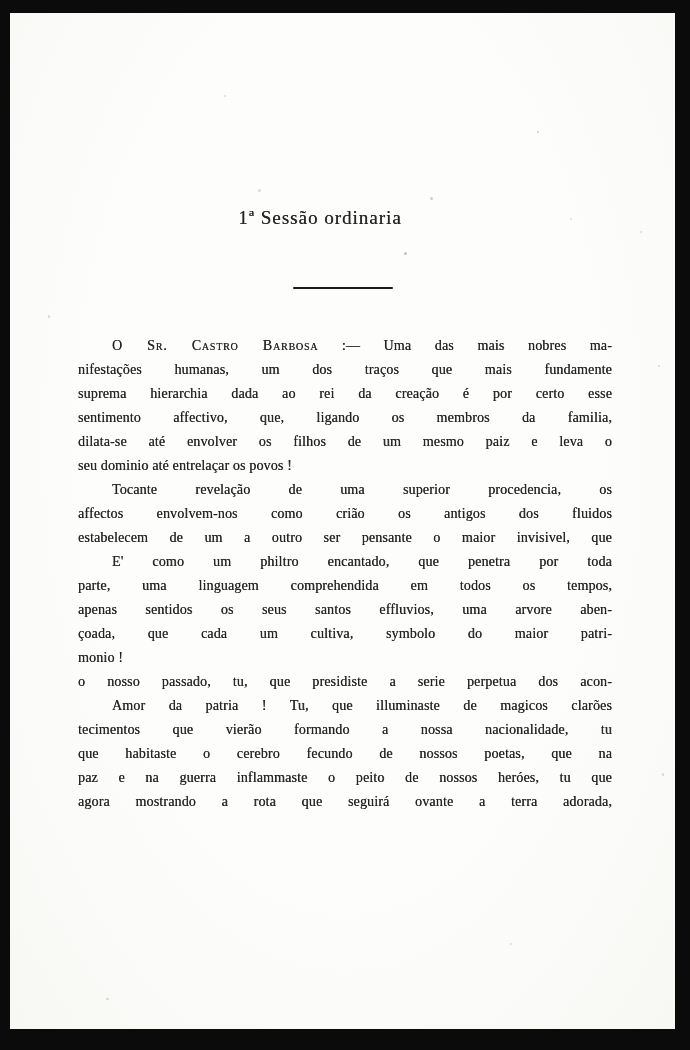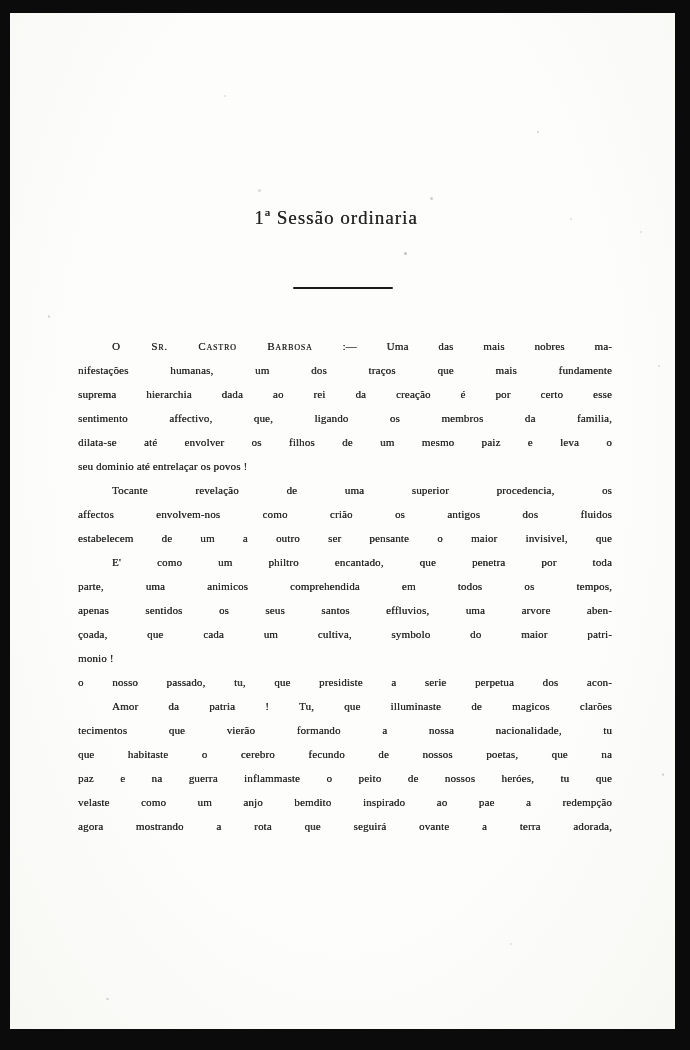--- a/index.html
+++ b/index.html
@@ -20,21 +20,21 @@
     position: absolute;
     left: 10px;
     top: 13px;
     width: 665px;
     height: 1016px;
     background: radial-gradient(ellipse at 50% 42%, #fdfdfc 55%, #f7f7f4 100%);
   }
   .title {
     position: absolute;
     top: 192px;
-    left: 76px;
+    left: 60px;
     width: 534px;
     padding-right: 34px;
     box-sizing: border-box;
     text-align: center;
     font-family: "Liberation Serif", serif;
     font-size: 19px;
     line-height: 26px;
     letter-spacing: 1px;
     color: #242424;
     text-shadow: 0.3px 0 0 rgba(36,36,36,0.75);
@@ -47,21 +47,21 @@
     height: 2px;
     background: #1b1b1b;
     border-radius: 1px;
   }
   .body-text {
     position: absolute;
     left: 68px;
     top: 321px;
     width: 534px;
     font-family: "Liberation Serif", serif;
-    font-size: 11px;
+    font-size: 14px;
     line-height: 24px;
     letter-spacing: 0.15px;
     color: #232323;
     text-shadow: 0.3px 0 0 rgba(35,35,35,0.75);
   }
   .line {
     text-align: justify;
     text-align-last: justify;
     white-space: normal;
   }
@@ -95,31 +95,30 @@
       <div class="line">suprema hierarchia dada ao rei da creação é por certo esse</div>
       <div class="line">sentimento affectivo, que, ligando os membros da familia,</div>
       <div class="line">dilata-se até envolver os filhos de um mesmo paiz e leva o</div>
       <div class="line plast">seu dominio até entrelaçar os povos !</div>
 
       <div class="line pfirst">Tocante revelação de uma superior procedencia, os</div>
       <div class="line">affectos envolvem-nos como crião os antigos dos fluidos</div>
       <div class="line">estabelecem de um a outro ser pensante o maior invisivel, que</div>
 
       <div class="line pfirst">E' como um philtro encantado, que penetra por toda</div>
-      <div class="line">parte, uma animicos comprehendida em todos os tempos,</div>
+      <div class="line">parte, uma linguagem comprehendida em todos os tempos,</div>
       <div class="line">apenas sentidos os seus santos effluvios, uma arvore aben-</div>
       <div class="line">çoada, que cada um cultiva, symbolo do maior patri-</div>
       <div class="line plast">monio !</div>
 
       <div class="line">o nosso passado, tu, que presidiste a serie perpetua dos acon-</div>
       <div class="line pfirst">Amor da patria ! Tu, que illuminaste de magicos clarões</div>
       <div class="line">tecimentos que vierão formando a nossa nacionalidade, tu</div>
       <div class="line">que habitaste o cerebro fecundo de nossos poetas, que na</div>
       <div class="line">paz e na guerra inflammaste o peito de nossos heróes, tu que</div>
-      <div class="line">velaste como um anjo bemdito inspirado ao pae a redempção</div>
       <div class="line">agora mostrando a rota que seguirá ovante a terra adorada,</div>
     </div>
 
     <span class="speck" style="left:420px; top:184px; width:3px; height:3px;"></span>
     <span class="speck" style="left:527px; top:118px; width:2px; height:2px;"></span>
     <span class="speck" style="left:248px; top:176px; width:3px; height:3px; opacity:0.3;"></span>
     <span class="speck" style="left:394px; top:239px; width:3px; height:3px; opacity:0.5;"></span>
     <span class="speck" style="left:560px; top:205px; width:2px; height:2px; opacity:0.3;"></span>
     <span class="speck" style="left:38px; top:302px; width:2px; height:3px; opacity:0.35;"></span>
     <span class="speck" style="left:630px; top:218px; width:2px; height:2px; opacity:0.3;"></span>

